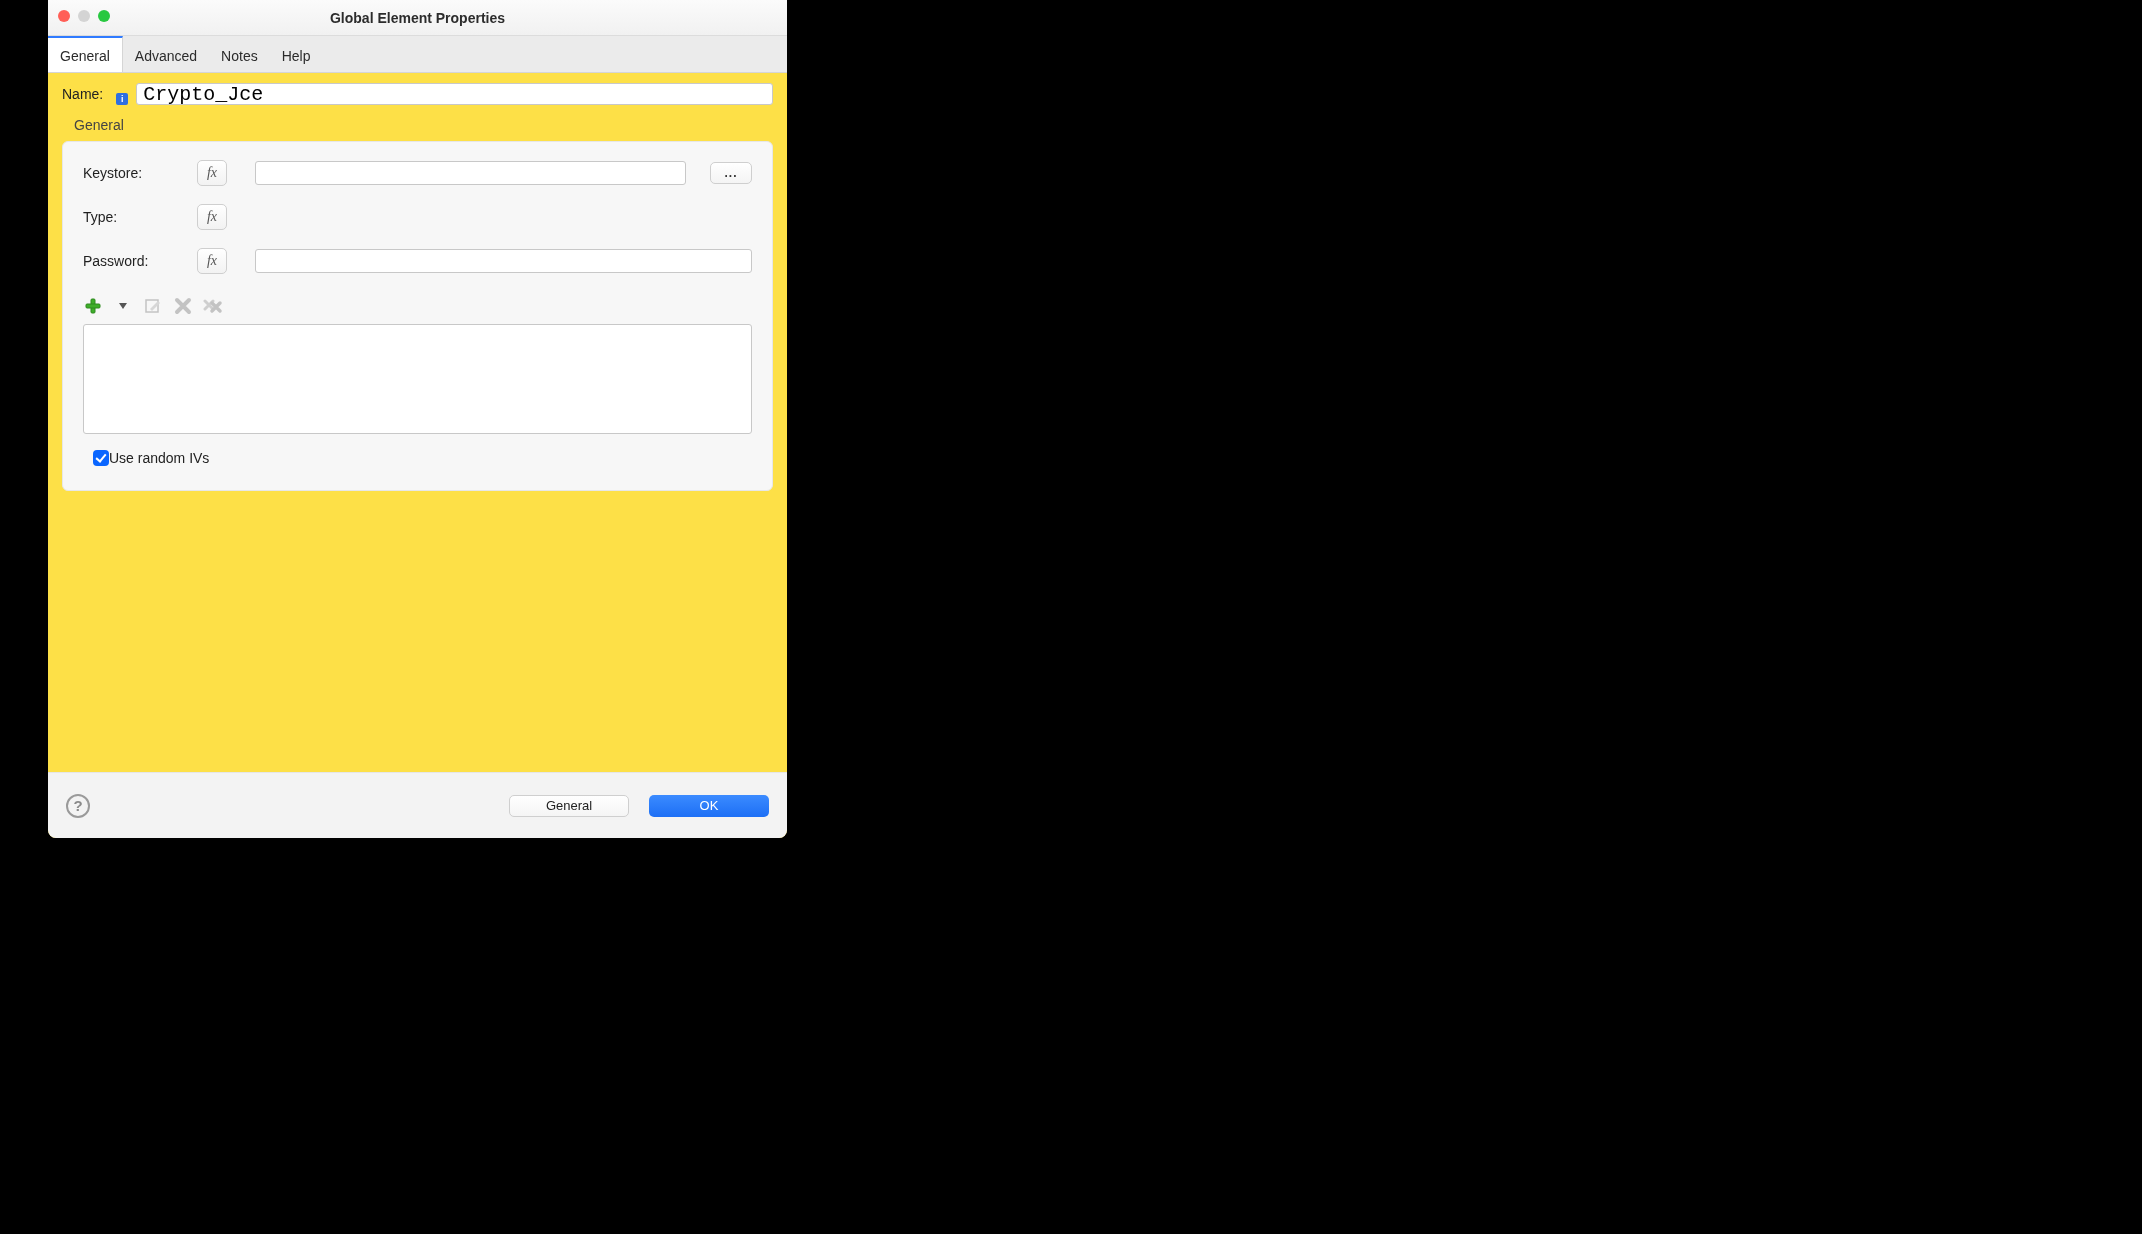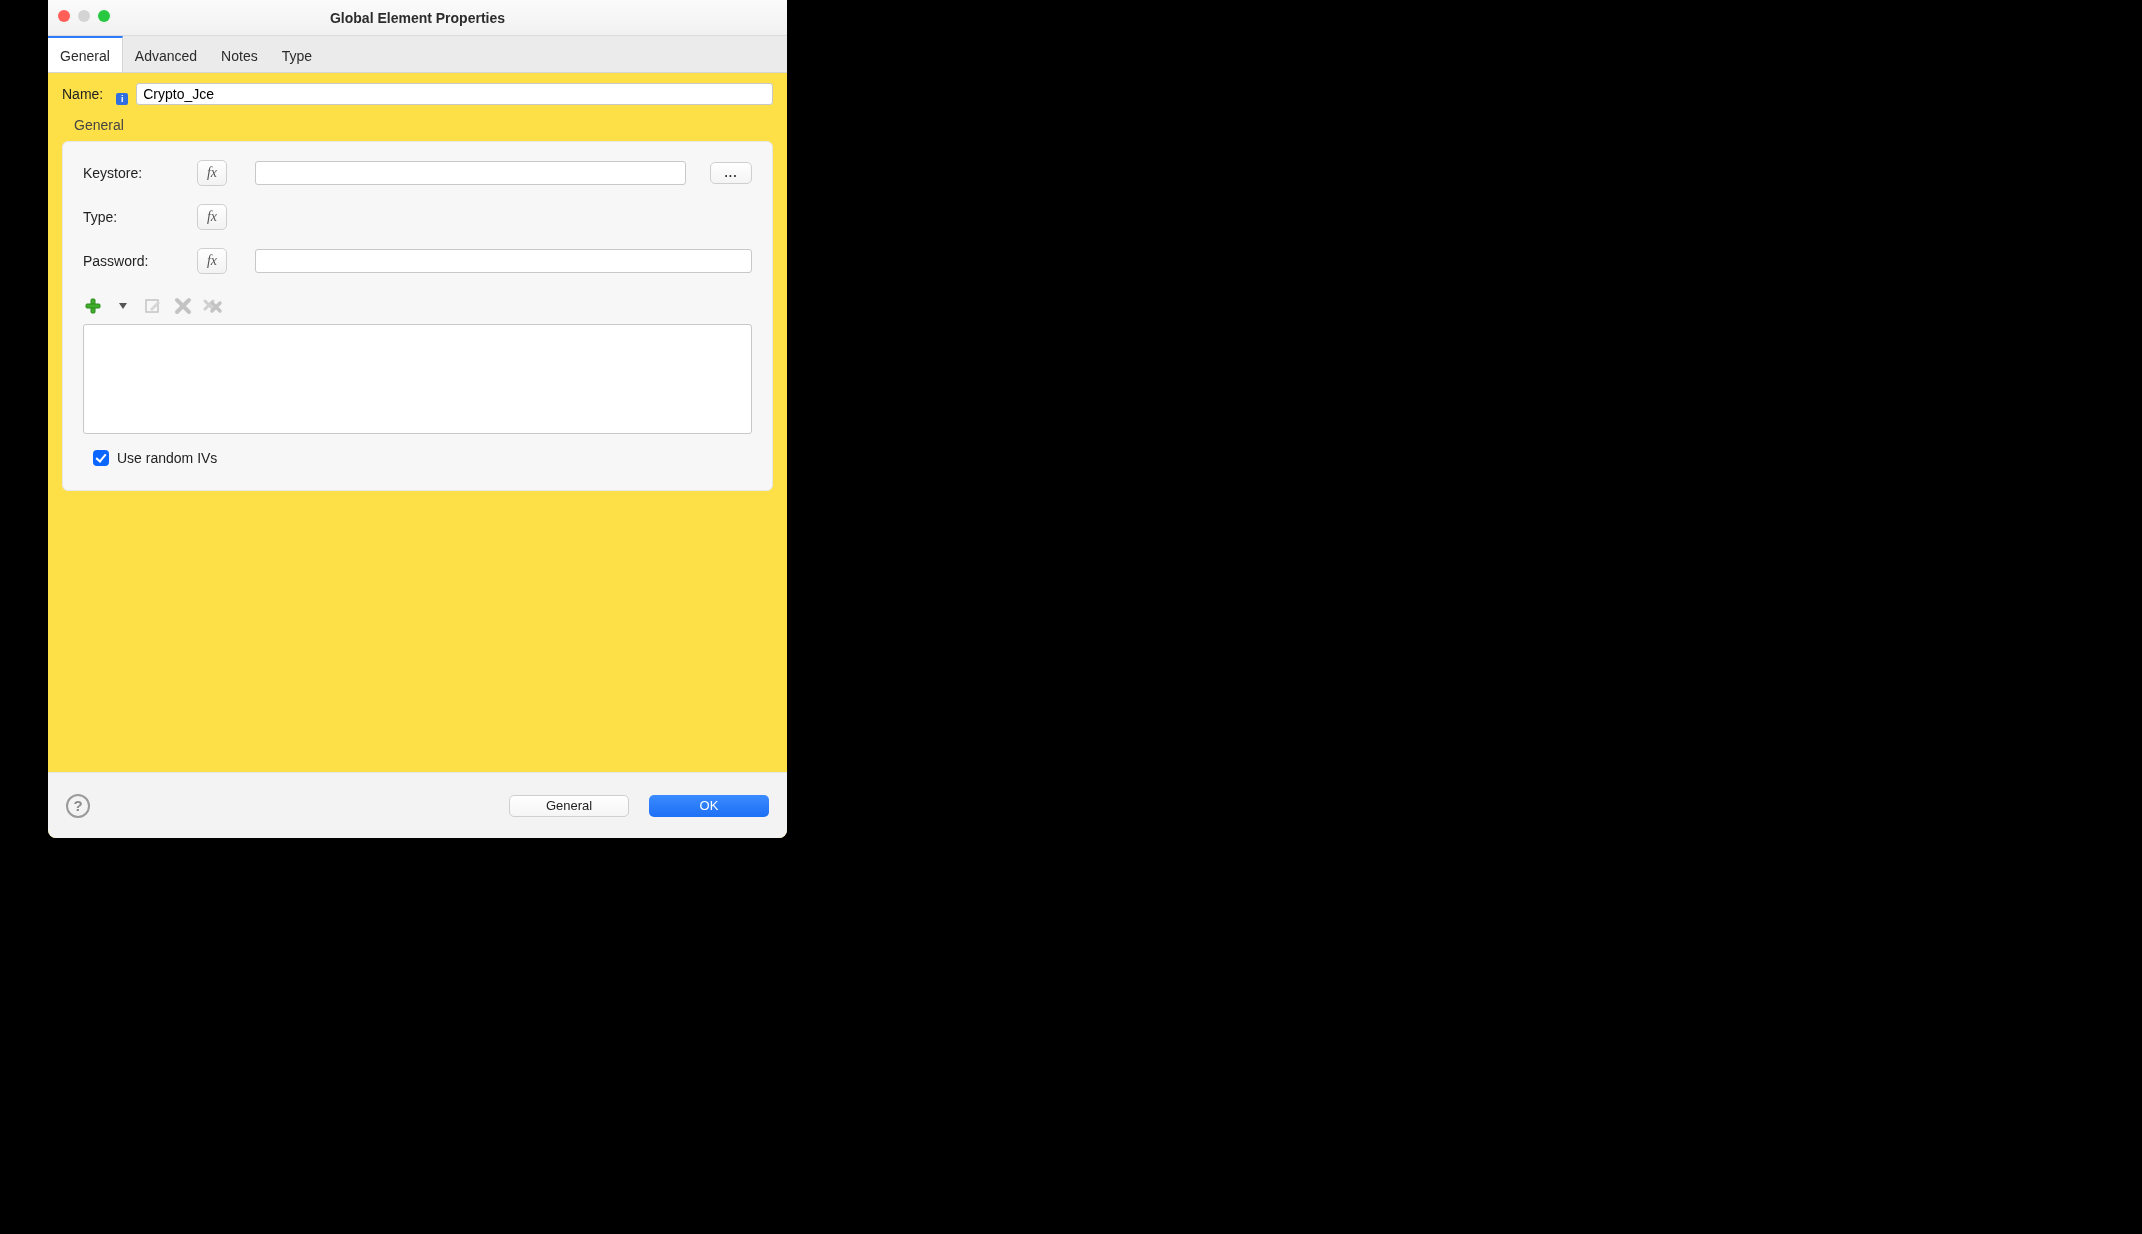--- a/index.html
+++ b/index.html
@@ -85,21 +85,21 @@
   }
   .name-row label { font-size: 14px; margin-right: 9px; }
   .info-badge {
     width:12px; height:12px; border-radius:2px; background:#2f6fe0;
     color:#fff; font-size:9px; line-height:12px; text-align:center; font-weight:700;
     margin-right:4px; align-self:flex-end;
   }
   .name-input {
     flex:1; height: 22px; padding: 2px 6px;
     border: 1px solid #c8c8c8; border-radius: 3px;
-    font-size: 14px; background:#fff;
+    font-size: 20px; background:#fff;font-family:Liberation Mono, monospace;
   }
 
   .section-label {
     padding: 8px 0 4px 26px; font-size: 14px; color:#444;
   }
 
   .general-box {
     margin: 4px 14px 14px 14px;
     border: 1px solid #e7e7e7;
     border-radius: 6px;
@@ -166,21 +166,21 @@
   svg { display:block; }
 
   .list-area {
     height: 110px;
     background: #fff;
     border: 1px solid #c8c8c8;
     border-radius: 3px;
   }
 
   .check-row {
-    display:flex; align-items:center; gap:8px;
+    display:flex; align-items:center; 
     margin-top: 16px; margin-left: 10px;
     font-size: 14px;
   }
   .chk {
     width:16px; height:16px; border-radius:4px; border:none;
     background:#0a66ff; position:relative;
   }
   .chk::after{
     content:""; position:absolute; left:3px; top:4px;
     width:8px; height:4px; border:2px solid #fff; border-top:none; border-right:none;
@@ -225,21 +225,21 @@
       <div class="tl green"></div>
     </div>
     <div class="title-text">Global Element Properties</div>
   </div>
 
 
   <div class="tabbar">
     <div class="tab active">General</div>
     <div class="tab">Advanced</div>
     <div class="tab">Notes</div>
-    <div class="tab">Type</div>
+    <div class="tab">Help</div>
   </div>
 
   <div class="content">
 
     <div class="name-row">
       <label>Name:</label>
       <span class="info-badge">i</span>
       <input class="name-input" type="text" value="Crypto_Jce" style="">
     </div>
 

